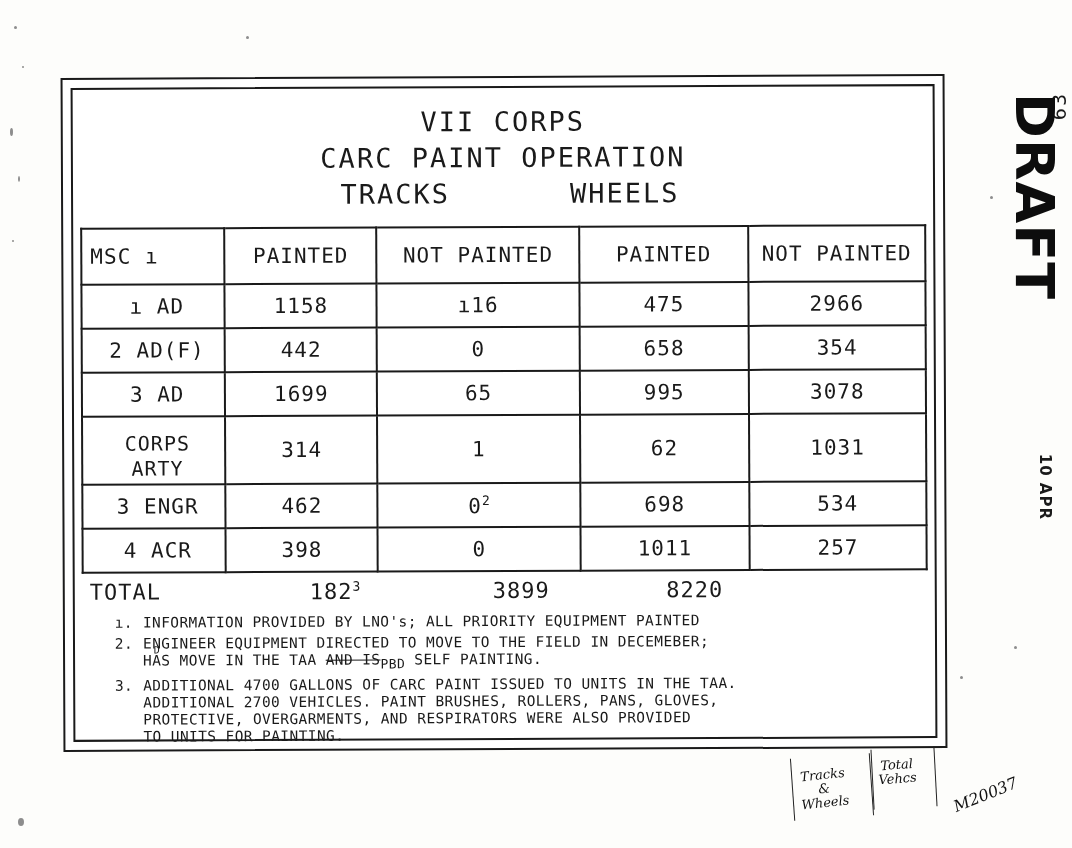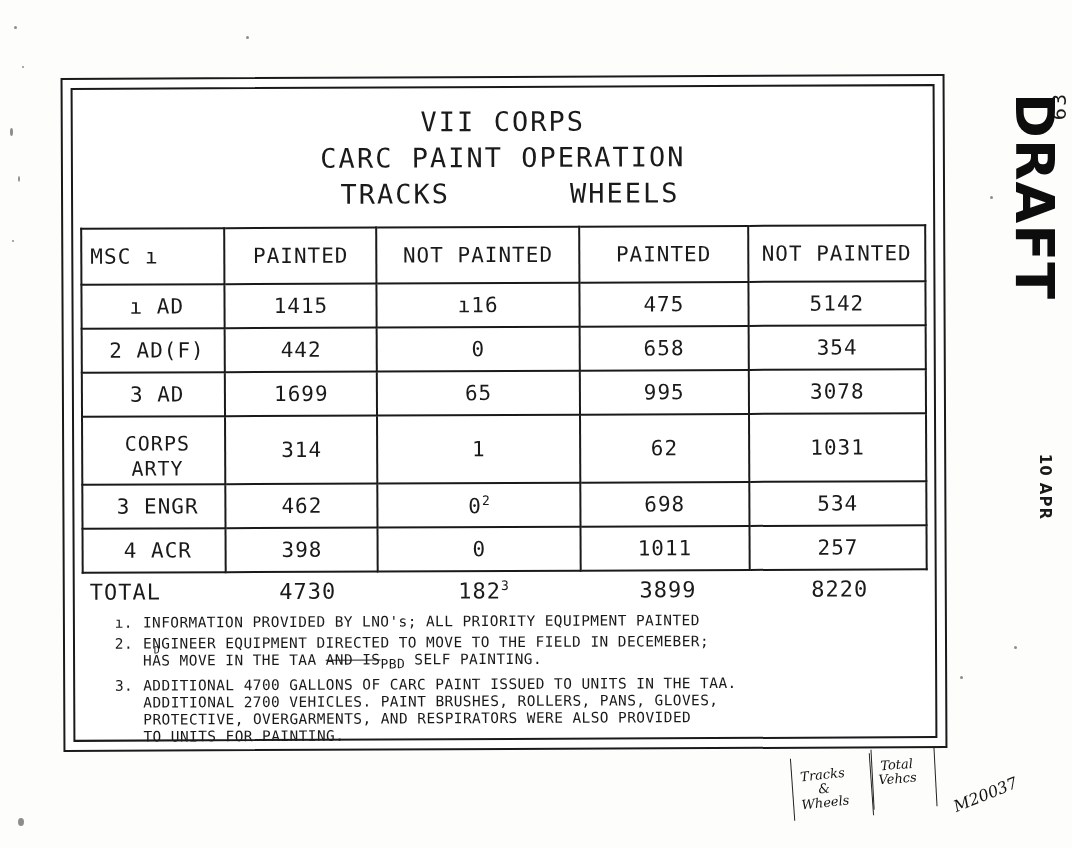--- a/index.html
+++ b/index.html
@@ -298,24 +298,24 @@
           <th class="h-msc">MSC ı</th>
           <th class="h-ctr">PAINTED</th>
           <th class="h-ctr">NOT PAINTED</th>
           <th class="h-ctr">PAINTED</th>
           <th class="h-ctr">NOT PAINTED</th>
         </tr>
       </thead>
       <tbody>
         <tr>
           <td class="msc">ı AD</td>
-          <td>1415</td>
+          <td>1158</td>
           <td>ı16</td>
           <td>475</td>
-          <td>5142</td>
+          <td>2966</td>
         </tr>
         <tr>
           <td class="msc">2 AD(F)</td>
           <td>442</td>
           <td>0</td>
           <td>658</td>
           <td>354</td>
         </tr>
         <tr>
           <td class="msc">3 AD</td>
@@ -348,21 +348,20 @@
           <td>398</td>
           <td>0</td>
           <td>1011</td>
           <td>257</td>
         </tr>
       </tbody>
     </table>
 
     <div class="total-row">
       <div class="cell c0">TOTAL</div>
-      <div class="cell c1">4730</div>
       <div class="cell c2">
         <span>182</span><span class="sup">3</span>
       </div>
       <div class="cell c3">3899</div>
       <div class="cell c4">8220</div>
     </div>
 
     <div class="notes">
 
       <div class="note">

